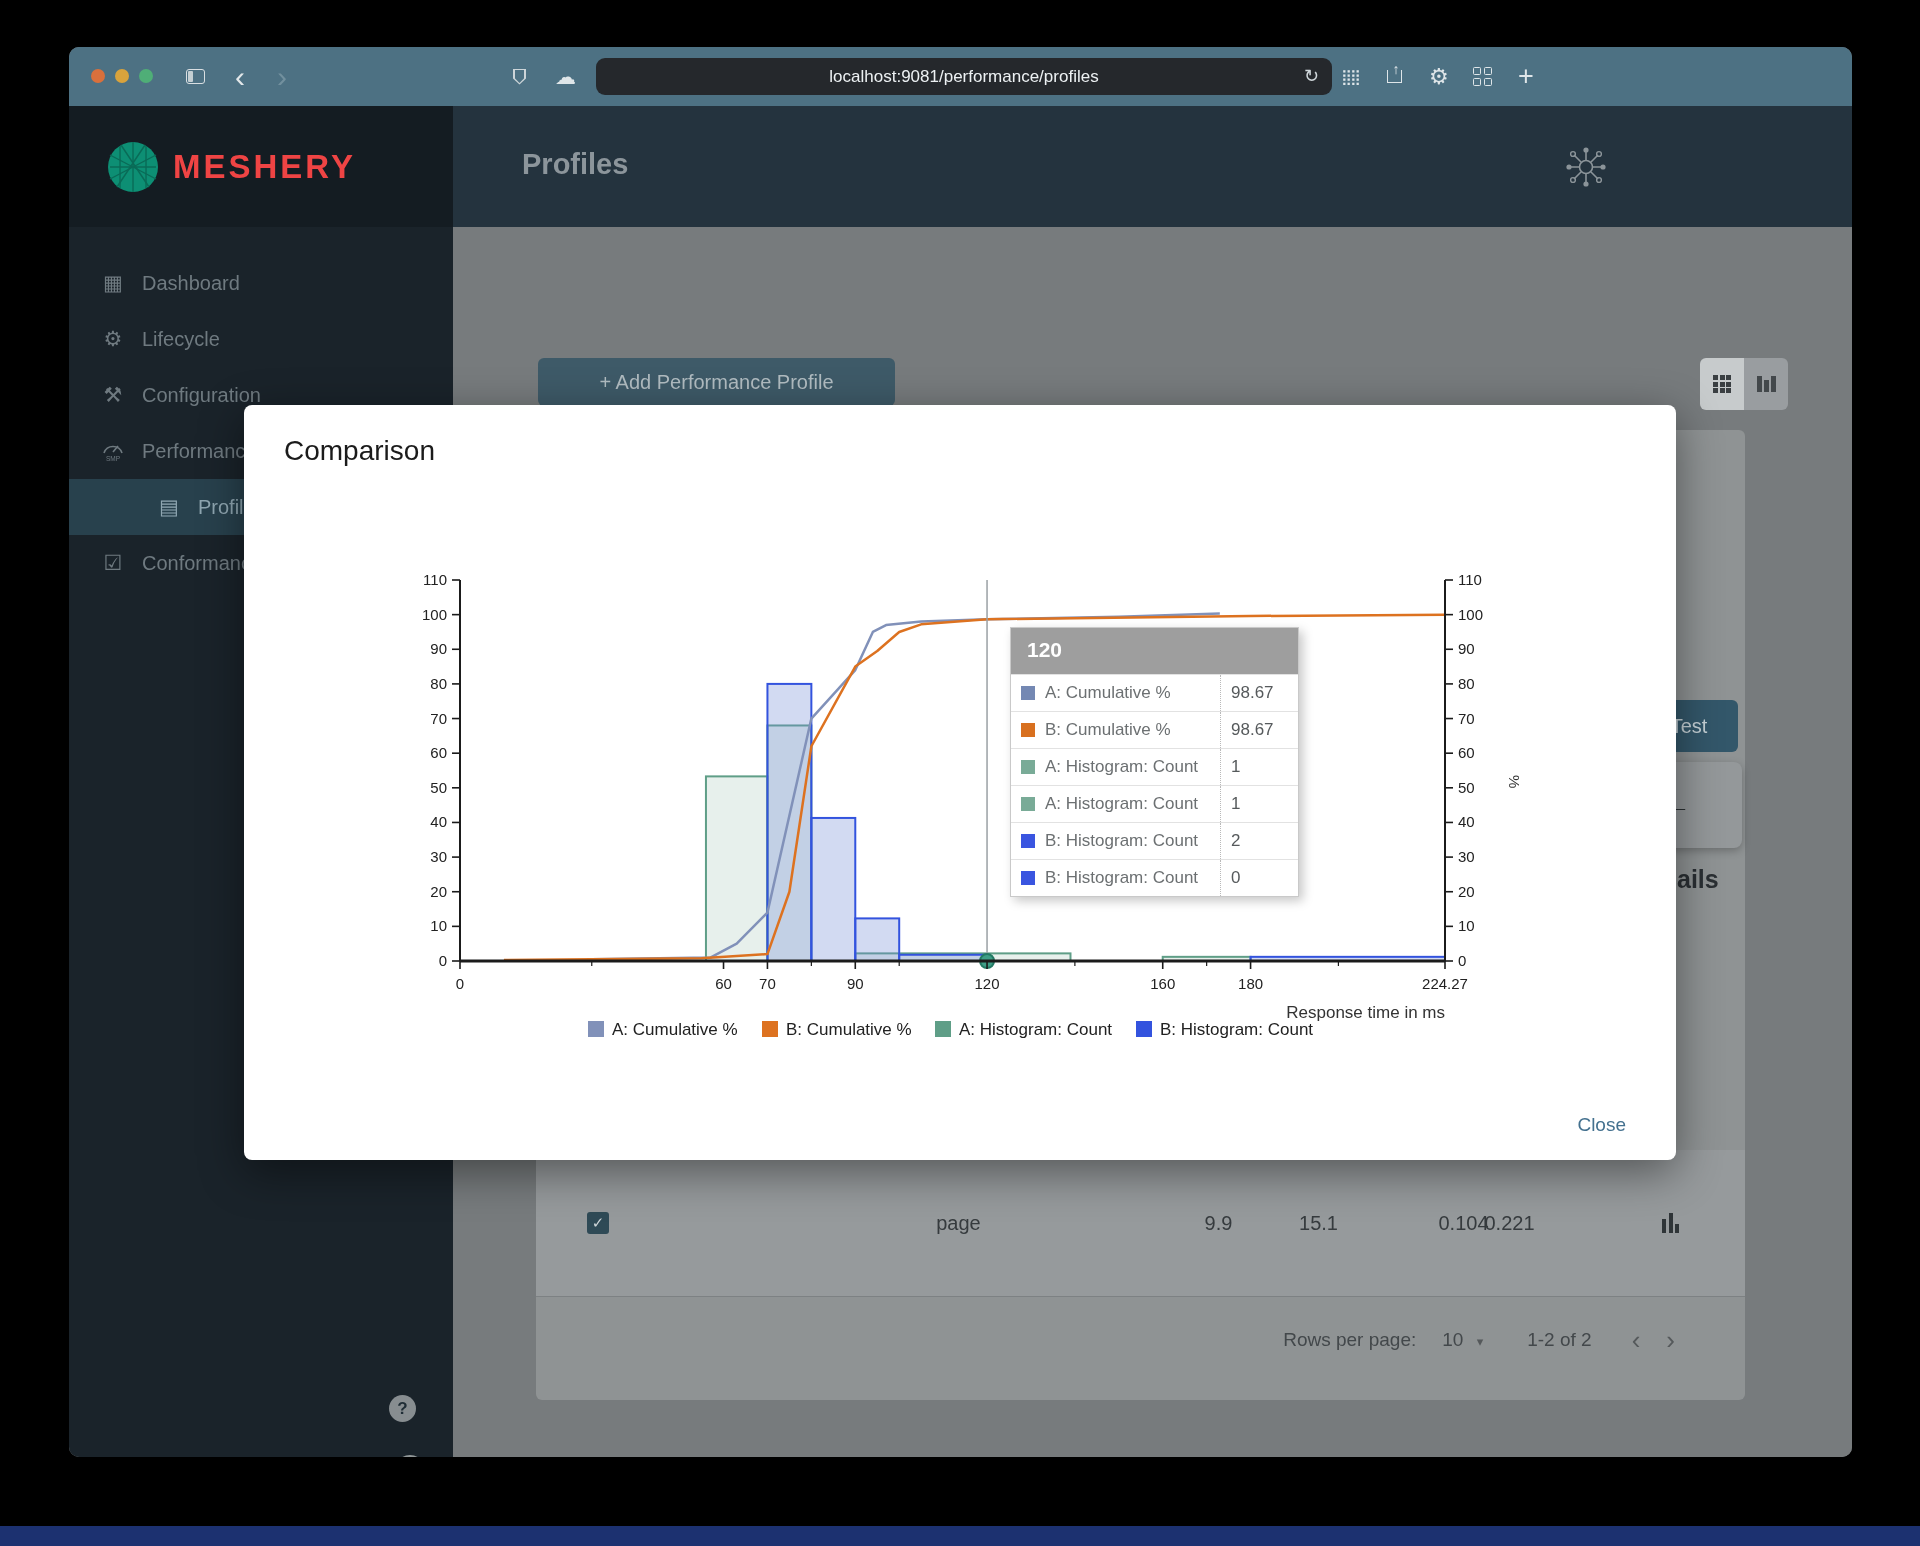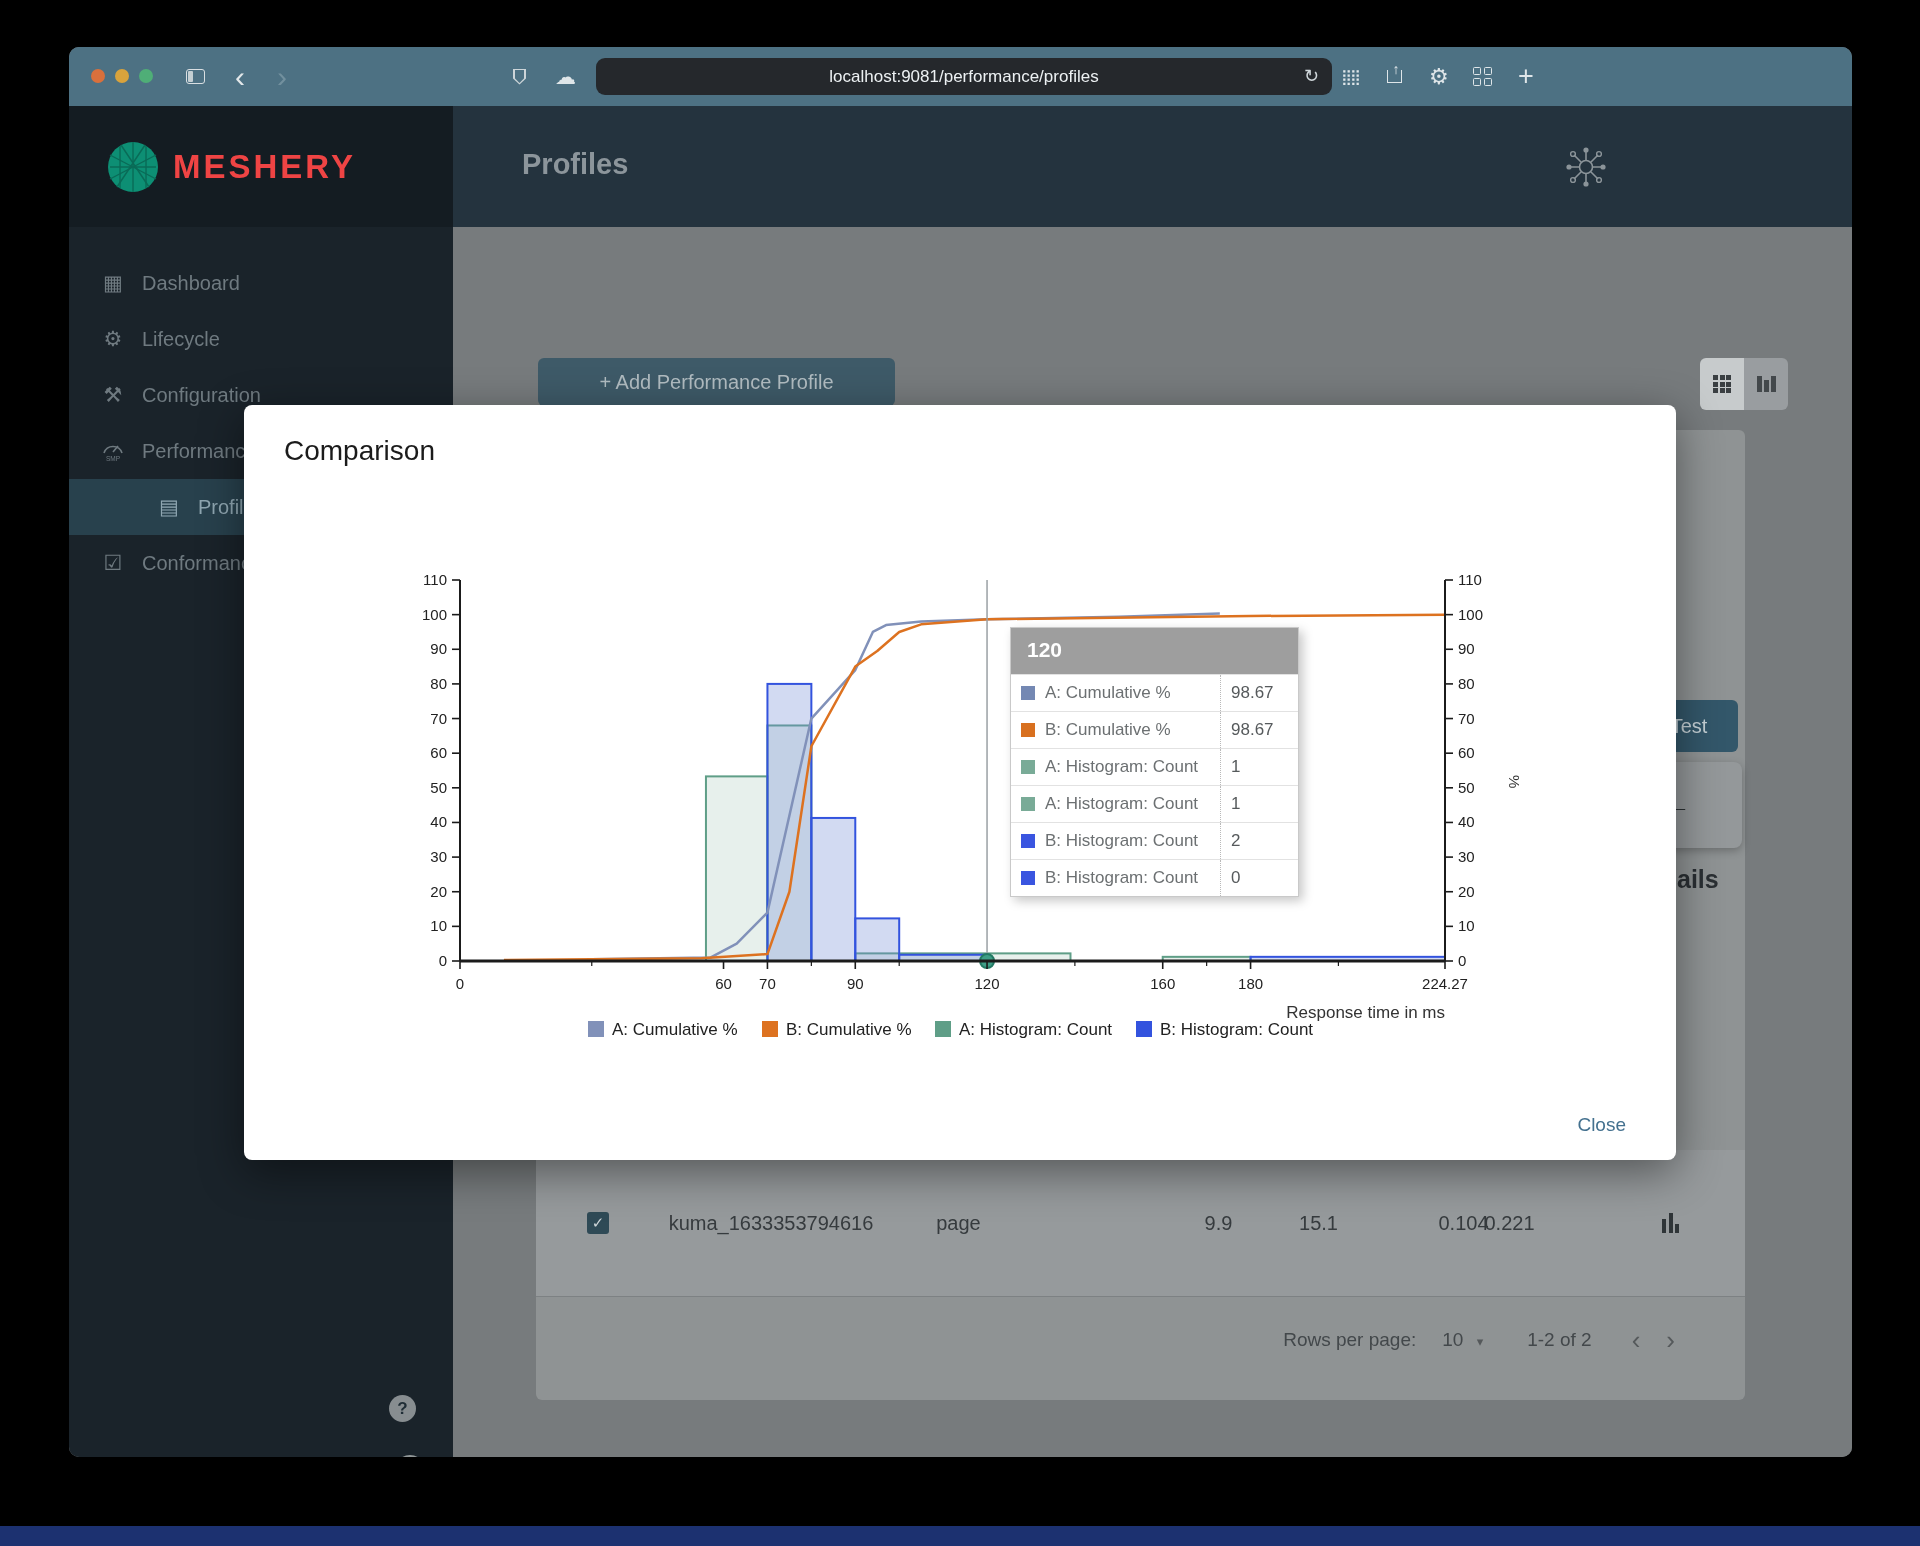--- a/index.html
+++ b/index.html
@@ -245,21 +245,20 @@
             <i style="height:16px"></i>
           </span>
       </span>
     </div>
 
     <div id="profiles-card">
       <div id="row-band">
         <span class="cellv" style="left:47px;width:30px">
           <span id="row-checkbox">✓</span>
         </span>
-        <span class="cellv" style="left:110px;width:250px">kuma_1633353794616</span>
         <span class="cellv" style="left:380px;width:85px">page</span>
         <span class="cellv" style="left:650px;width:65px">9.9</span>
         <span class="cellv" style="left:750px;width:65px">15.1</span>
         <span class="cellv" style="left:890px;width:75px">0.104</span>
         <span class="cellv" style="left:936px;width:75px">0.221</span>
         <span class="cellv" style="left:1112px;width:45px">
           <span class="chart-mini">
               <i style="height:14px"></i>
               <i style="height:20px"></i>
               <i style="height:9px"></i>

